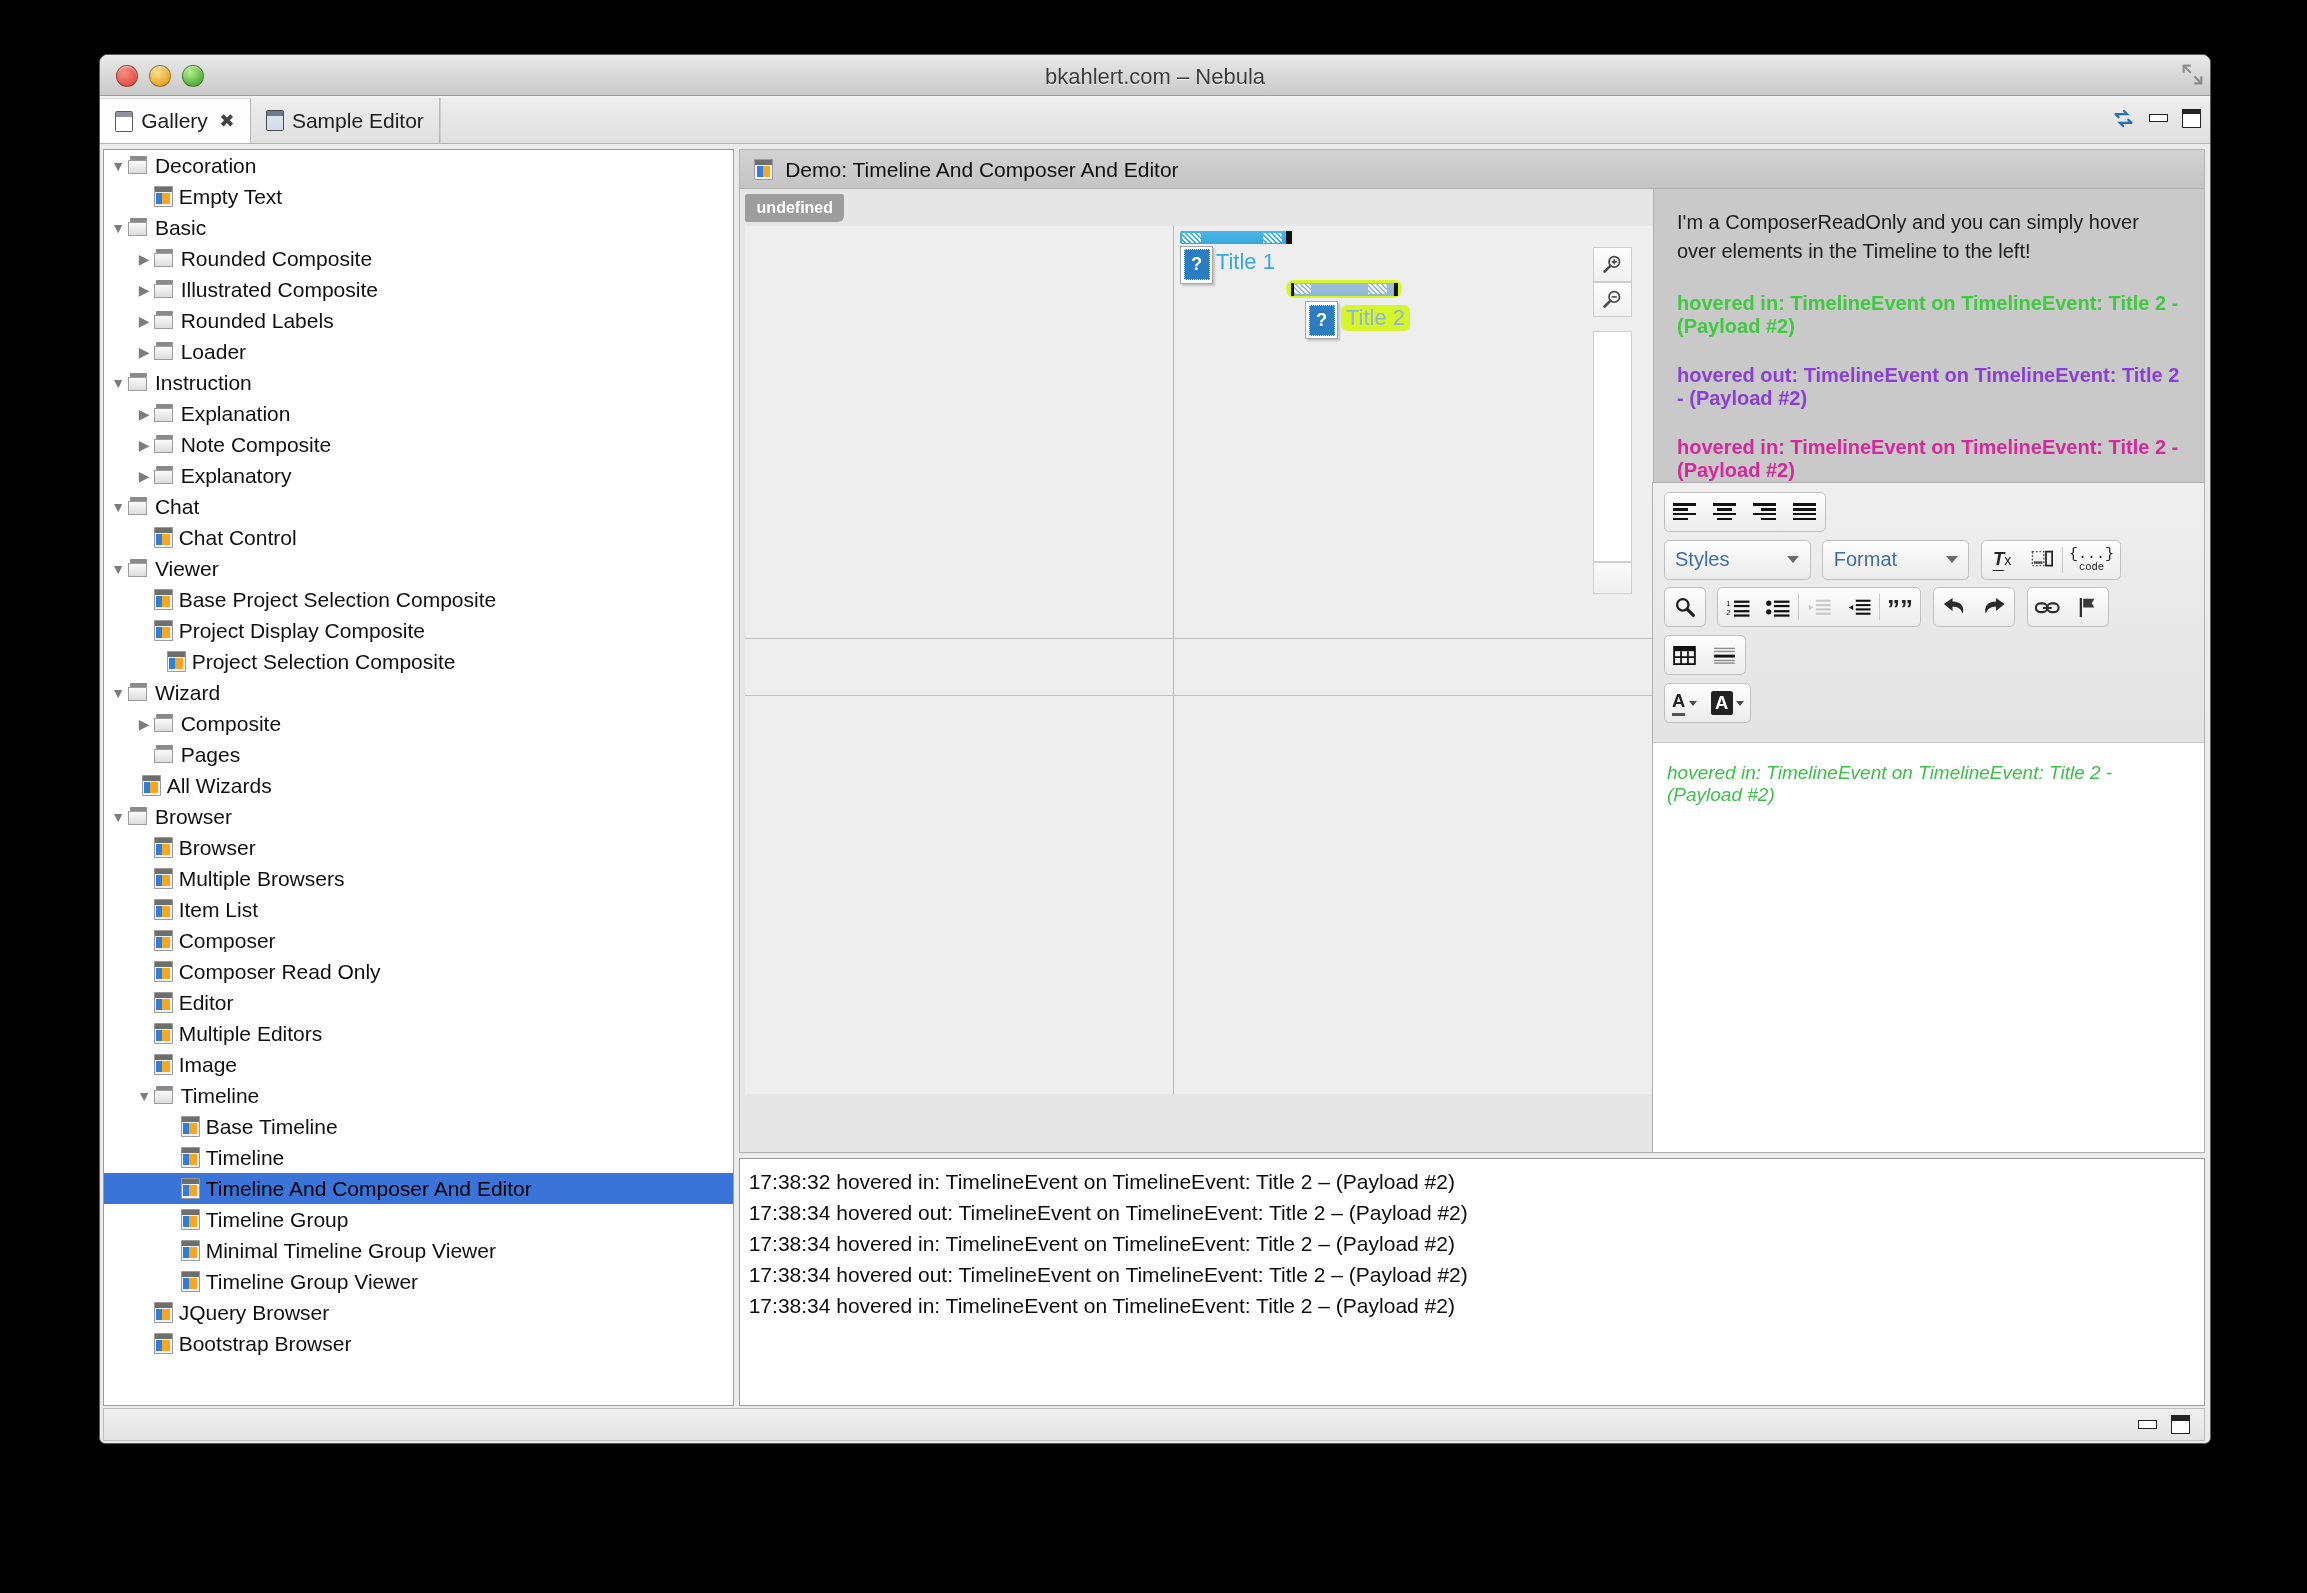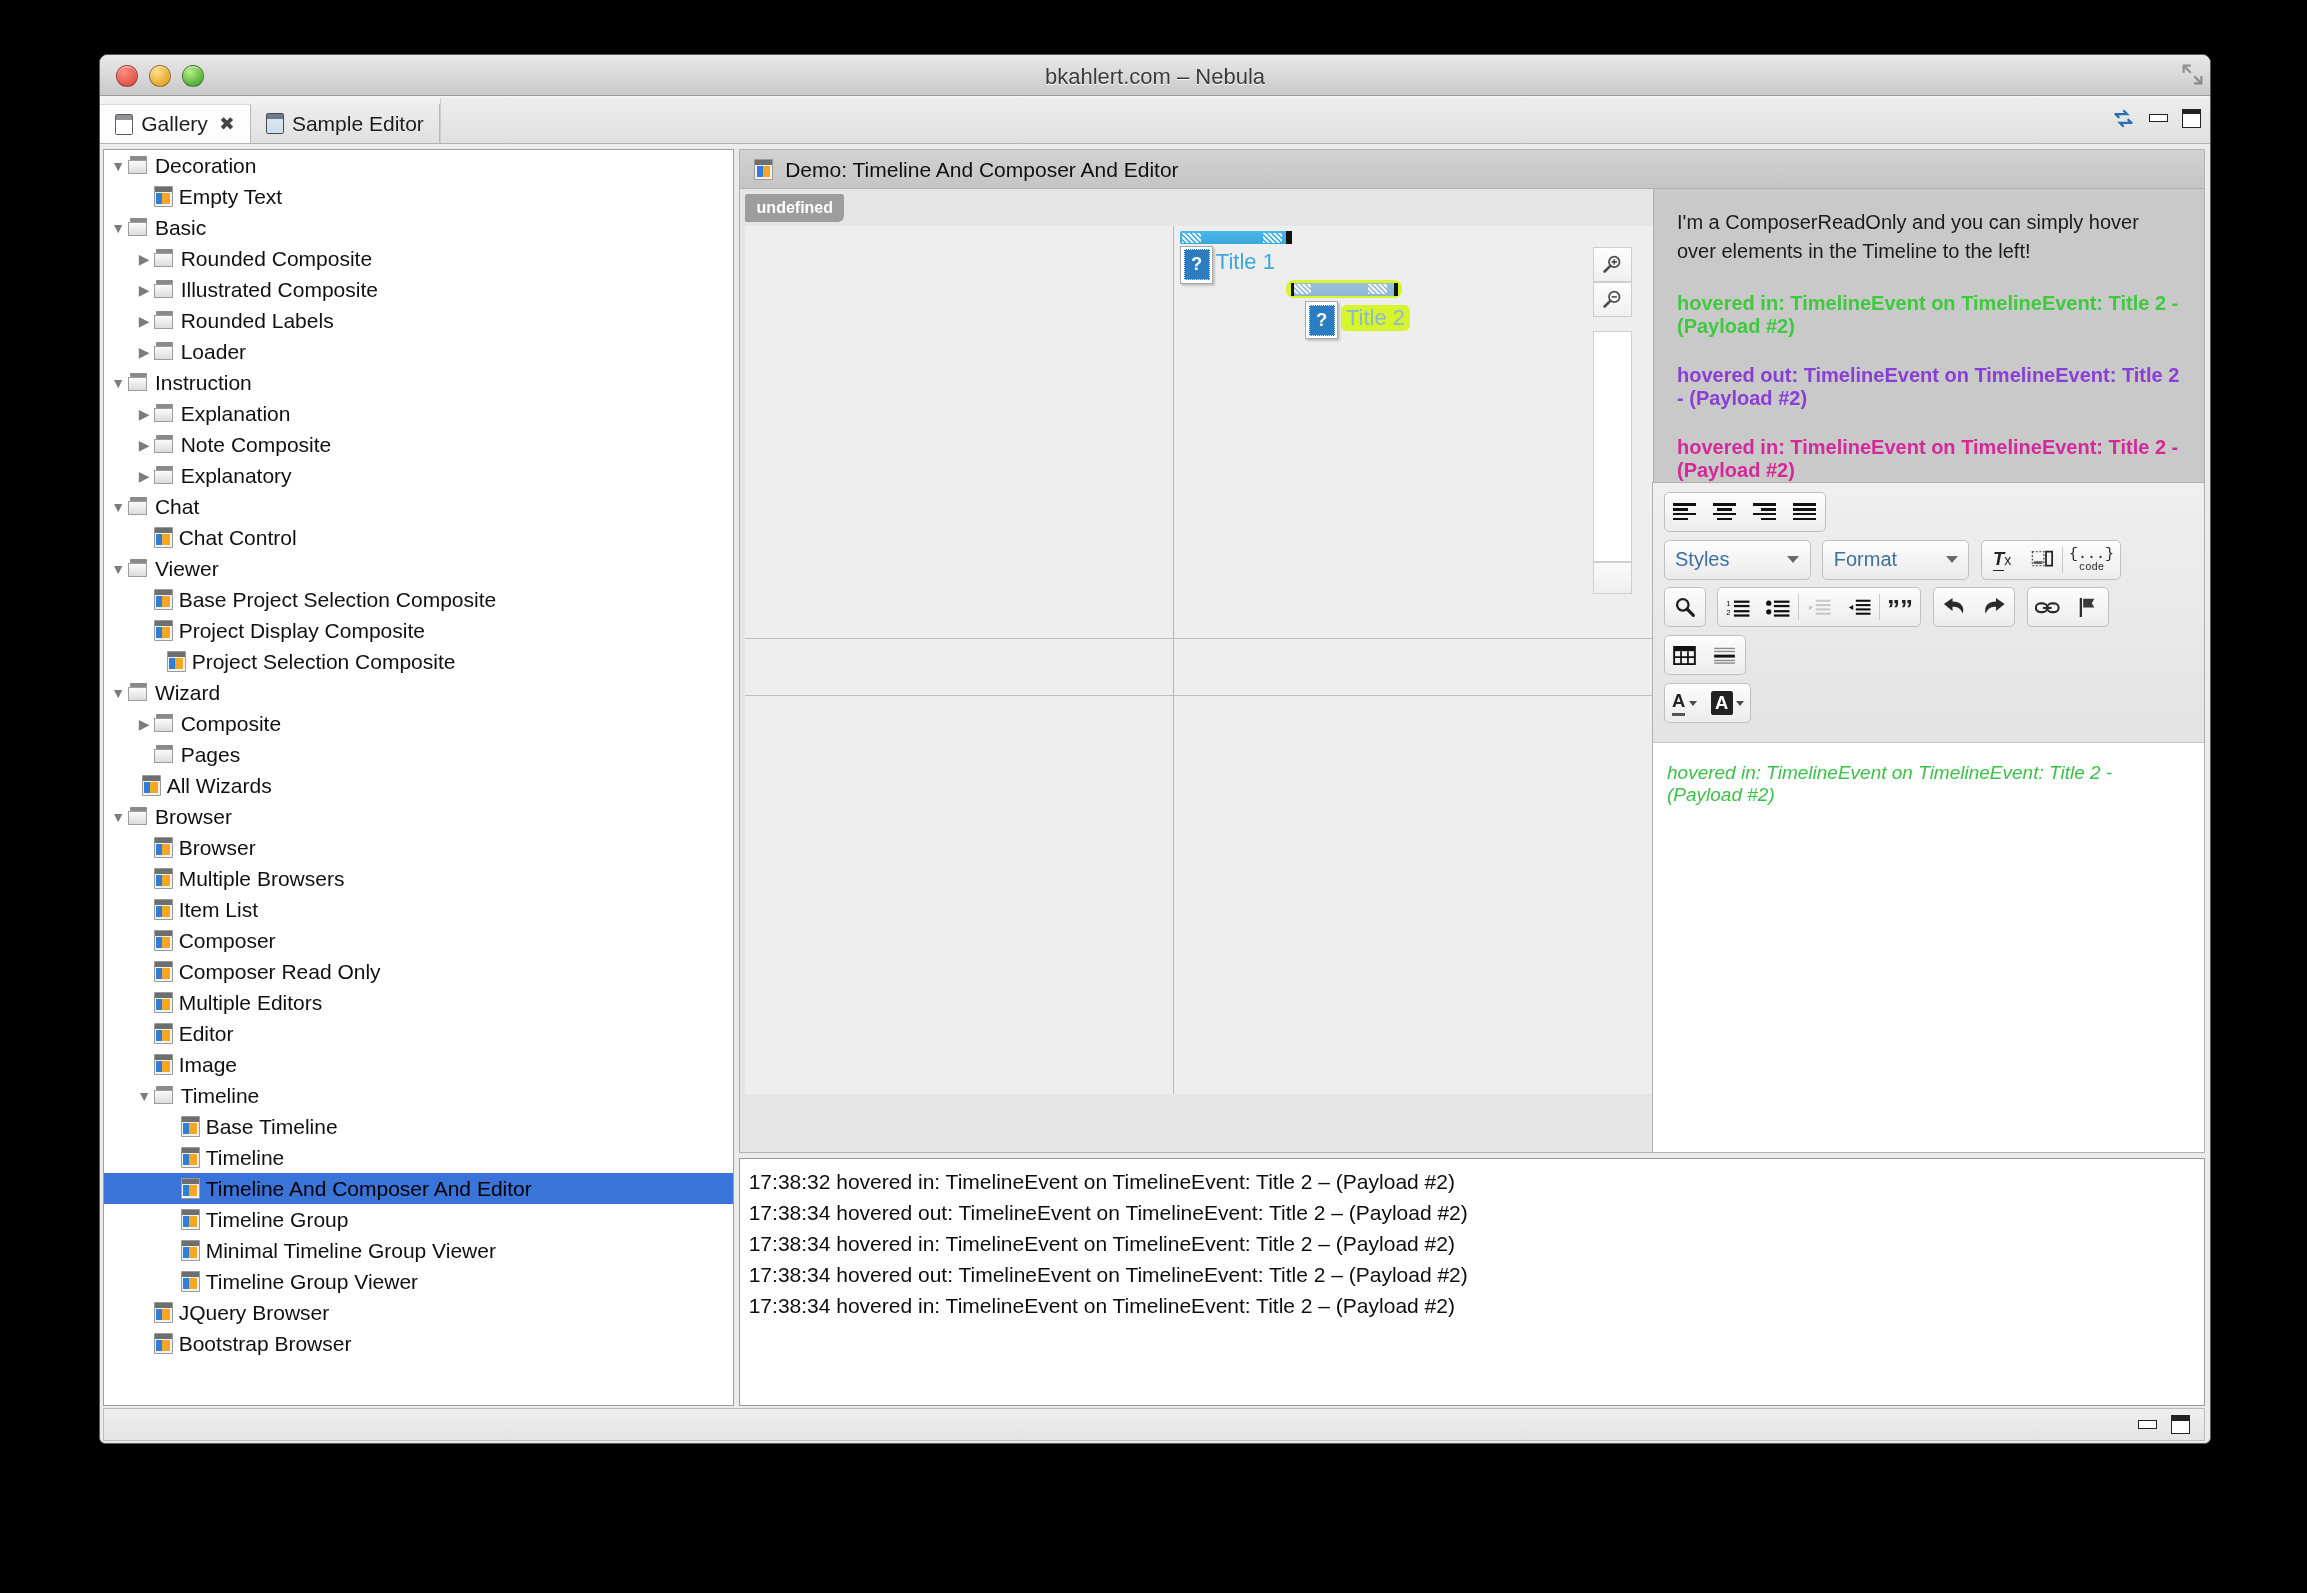--- a/index.html
+++ b/index.html
@@ -20,21 +20,21 @@
   .tl{width:20px;height:20px;border-radius:50%;border:0.9px solid rgba(0,0,0,.35);
       box-shadow:inset 0 0.9px 0.9px rgba(255,255,255,.75);}
   .tl.r{background:radial-gradient(circle at 35% 28%,#ff8b80,#e2574a 70%);}
   .tl.y{background:radial-gradient(circle at 35% 28%,#ffdf8d,#e8a92c 70%);}
   .tl.g{background:radial-gradient(circle at 35% 28%,#b8f08a,#55b33a 70%);}
   .resize-corner{position:absolute;right:6.1px;top:7.9px;width:23px;height:23px;opacity:.6;}
 
   
   .tabbar{height:47px;background:linear-gradient(#f3f3f3,#e4e4e4);
           border-bottom:0.9px solid #b4b4b4;position:relative;display:flex;align-items:flex-end;}
-  .tab{height:39px;display:flex;align-items:center;gap:7.9px;padding:0 15px;
+  .tab{height:45px;display:flex;align-items:center;gap:7.9px;padding:0 15px;
        font-size:21px;color:#1d1d1d;border-right:0.9px solid #b8b8b8;box-sizing:border-box;}
   .tab.active{background:#fdfdfd;border-top:1.7px solid #d9d9d9;}
   .tab.inactive{background:linear-gradient(#ededed,#e0e0e0);}
   .tabrest{flex:1;background:linear-gradient(#ededed,#e0e0e0);height:45px;border-left:0.9px solid #cdcdcd;}
   .tab-close{font-size:18.4px;color:#444;margin-left:3.5px;}
   .topright{position:absolute;right:8.7px;top:10.5px;display:flex;gap:14px;align-items:center;}
 
   
   .ic-view{width:18.4px;height:21px;border:1.7px solid #5c5c5c;border-radius:1.7px;
            background:#fff;box-sizing:border-box;position:relative;display:inline-block;}
@@ -384,28 +384,28 @@
             <span class="tico">
               <span class="ic-leaf"></span>
             </span>
             <span class="tlabel">Composer Read Only</span>
           </div>
           <div class="trow" style="padding-left: 31px;">
             <span class="twist"></span>
             <span class="tico">
               <span class="ic-leaf"></span>
             </span>
+            <span class="tlabel">Editor</span>
+          </div>
+          <div class="trow" style="padding-left: 31px;">
+            <span class="twist"></span>
+            <span class="tico">
+              <span class="ic-leaf"></span>
+            </span>
             <span class="tlabel">Multiple Editors</span>
-          </div>
-          <div class="trow" style="padding-left: 31px;">
-            <span class="twist"></span>
-            <span class="tico">
-              <span class="ic-leaf"></span>
-            </span>
-            <span class="tlabel">Editor</span>
           </div>
           <div class="trow" style="padding-left: 31px;">
             <span class="twist"></span>
             <span class="tico">
               <span class="ic-leaf"></span>
             </span>
             <span class="tlabel">Image</span>
           </div>
           <div class="trow" style="padding-left: 31px;">
             <span class="twist">▼</span>

